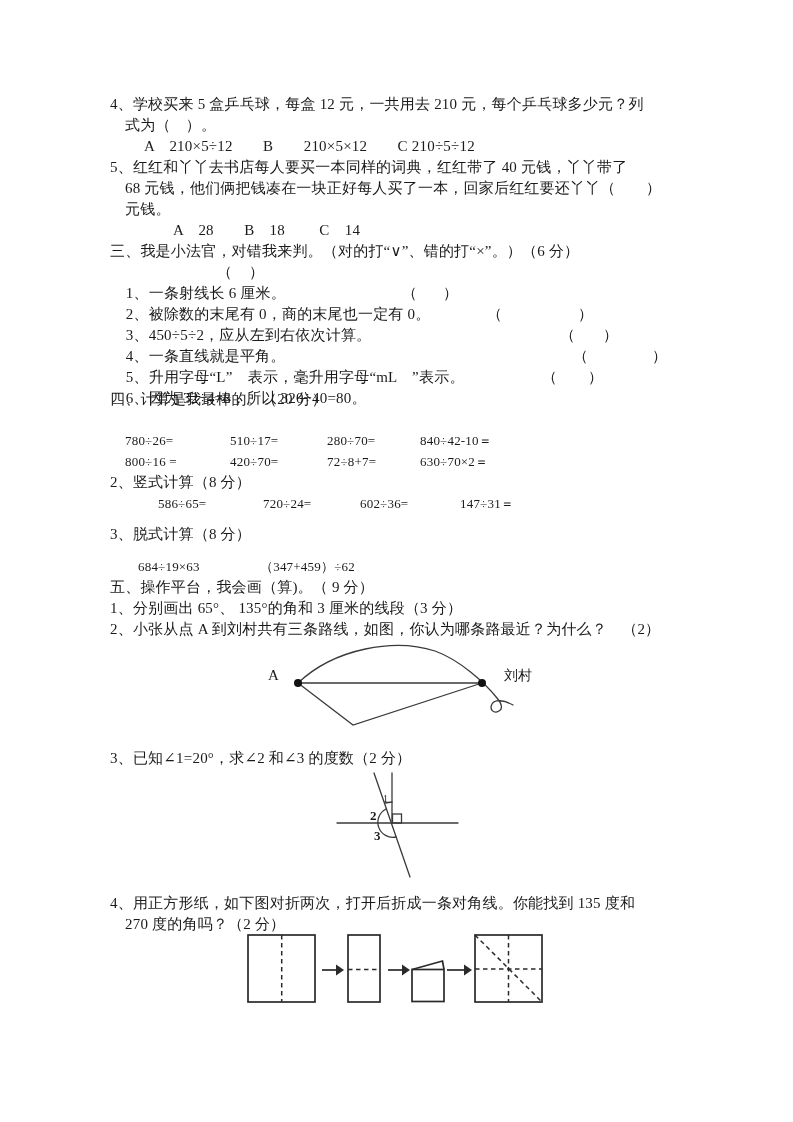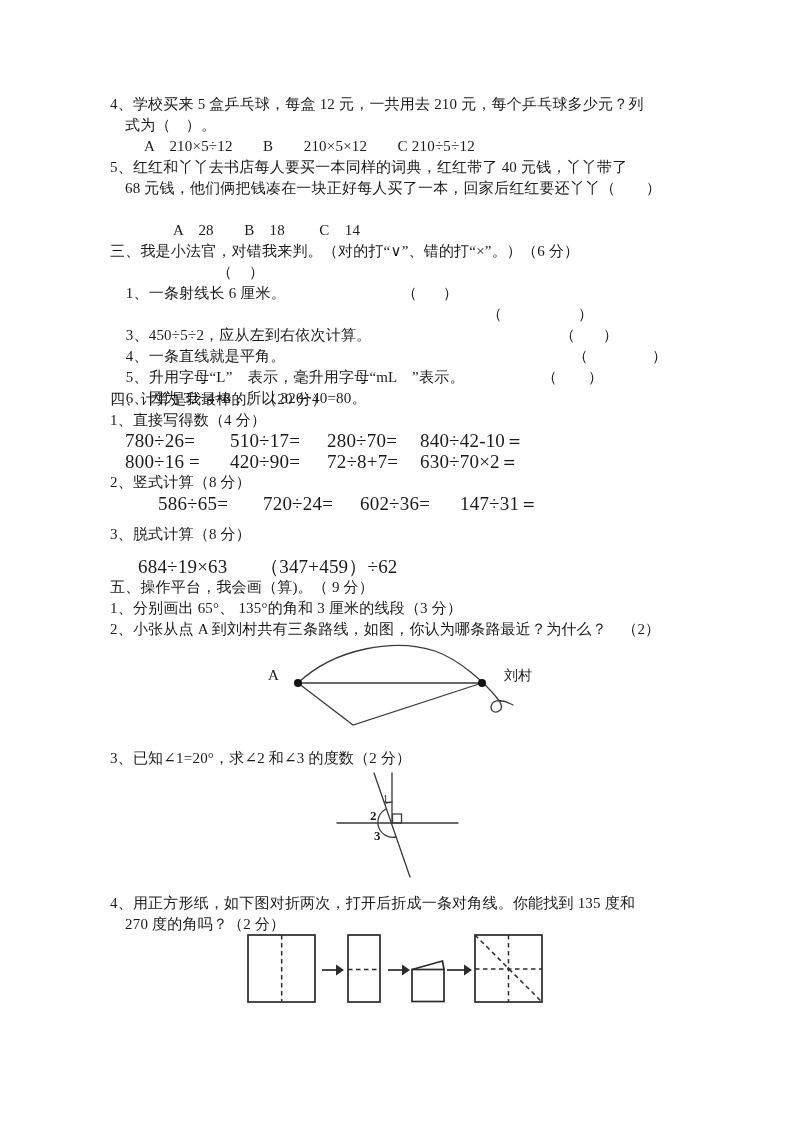--- a/index.html
+++ b/index.html
@@ -8,49 +8,51 @@
     font-family:"Liberation Serif","DejaVu Serif",serif;color:#1a1a1a;
   }
   .line{
     position:absolute;left:110px;width:640px;height:21px;
     font-size:15px;line-height:21px;white-space:pre;letter-spacing:0.2px;
   }
   .ind{left:125px;}
   .opt4{left:135px;margin-left:9px;}
   .opt5{left:173px;}
   .pp{position:absolute;top:0;font-size:15px;line-height:21px;}
-  .cell{position:absolute;top:0;font-size:19px;line-height:21px;white-space:pre;text-align:right;}
+  .cell{position:absolute;top:0;font-size:13px;line-height:21px;white-space:pre;text-align:right;}
   .fig{position:absolute;}
   .fig text{font-family:"Liberation Serif","DejaVu Serif",serif;fill:#1a1a1a;}
   .stroke{fill:none;stroke:#3a3a3a;stroke-width:1.3;stroke-linecap:round;}
   .stroke2{fill:none;stroke:#2a2a2a;stroke-width:1.7;}
   .dash{fill:none;stroke:#2a2a2a;stroke-width:1.5;stroke-dasharray:4.5 3.5;}
   .dot{fill:#111;}
   .ah{fill:#2a2a2a;}
 </style>
 </head>
 <body>
 
 <div class="page">
 
   <div class="line" style="top:94px">4、学校买来 5 盒乒乓球，每盒 12 元，一共用去 210 元，每个乒乓球多少元？列</div>
   <div class="line ind" style="top:115px">式为（　）。</div>
   <div class="line opt4" style="top:136px">A　210×5÷12　　B　　210×5×12　　C 210÷5÷12</div>
   <div class="line" style="top:157px">5、红红和丫丫去书店每人要买一本同样的词典，红红带了 40 元钱，丫丫带了</div>
   <div class="line ind" style="top:178px">68 元钱，他们俩把钱凑在一块正好每人买了一本，回家后红红要还丫丫（　　）</div>
+  <div class="line ind" style="top:199px">元钱。</div>
   <div class="line opt5" style="top:220px">A　28　　B　18　　 C　14</div>
 
   <div class="line" style="top:241px">三、我是小法官，对错我来判。（对的打“∨”、错的打“×”。）（6 分）</div>
 
   <div class="line" style="top:262px">
     <span>1、一条射线长 6 厘米。</span>
     <span class="pp" style="left:107px">（</span>
     <span class="pp" style="left:139px">）</span>
   </div>
   <div class="line" style="top:283px">
+    <span>2、被除数的末尾有 0，商的末尾也一定有 0。</span>
     <span class="pp" style="left:292px">（</span>
     <span class="pp" style="left:333px">）</span>
   </div>
   <div class="line" style="top:304px">
     <span>3、450÷5÷2，应从左到右依次计算。</span>
     <span class="pp" style="left:377px">（</span>
     <span class="pp" style="left:468px">）</span>
   </div>
   <div class="line" style="top:325px">
     <span>4、一条直线就是平角。</span>
@@ -62,31 +64,30 @@
     <span class="pp" style="left:463px">（</span>
     <span class="pp" style="left:542px">）</span>
   </div>
   <div class="line" style="top:367px">
     <span>6、因为 32÷4=8，所以 320÷40=80。</span>
     <span class="pp" style="left:432px">（</span>
     <span class="pp" style="left:478px">）</span>
   </div>
 
   <div class="line" style="top:389px">四、计算是我最棒的。（20 分）</div>
-  <div class="line" style="top:410px">1、直接写得数（4 分）</div>
 
   <div class="line" style="top:430px">
     <span class="cell" style="left:15px">780÷26=</span>
     <span class="cell" style="left:120px">510÷17=</span>
     <span class="cell" style="left:217px">280÷70=</span>
     <span class="cell" style="left:310px">840÷42-10＝</span>
   </div>
   <div class="line" style="top:451px">
     <span class="cell" style="left:15px">800÷16 =</span>
-    <span class="cell" style="left:120px">420÷90=</span>
+    <span class="cell" style="left:120px">420÷70=</span>
     <span class="cell" style="left:217px">72÷8+7=</span>
     <span class="cell" style="left:310px">630÷70×2＝</span>
   </div>
 
   <div class="line" style="top:472px">2、竖式计算（8 分）</div>
   <div class="line" style="top:493px">
     <span class="cell" style="left:48px">586÷65=</span>
     <span class="cell" style="left:153px">720÷24=</span>
     <span class="cell" style="left:250px">602÷36=</span>
     <span class="cell" style="left:350px">147÷31＝</span>

